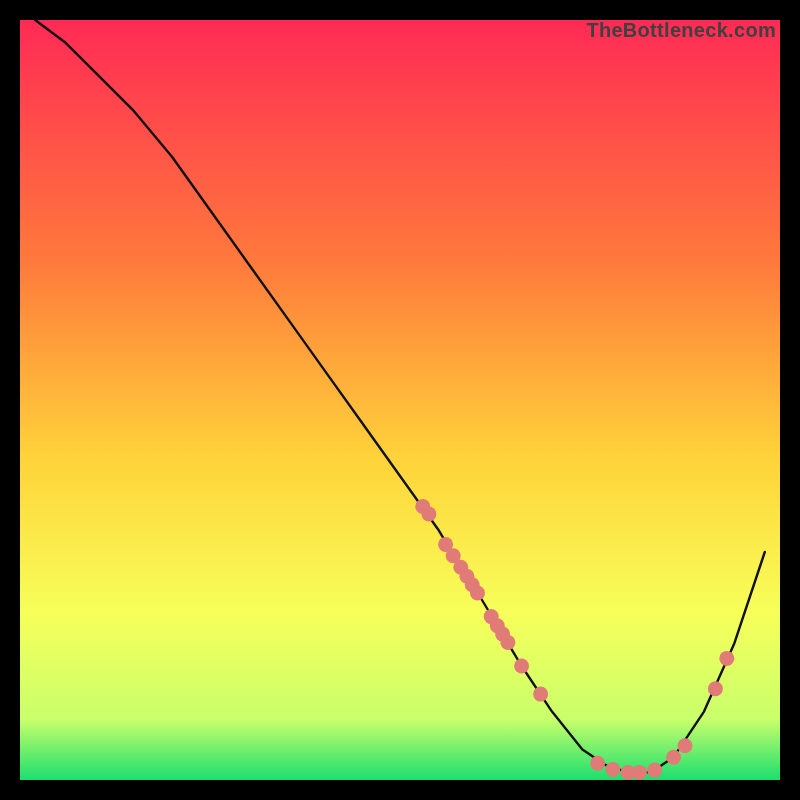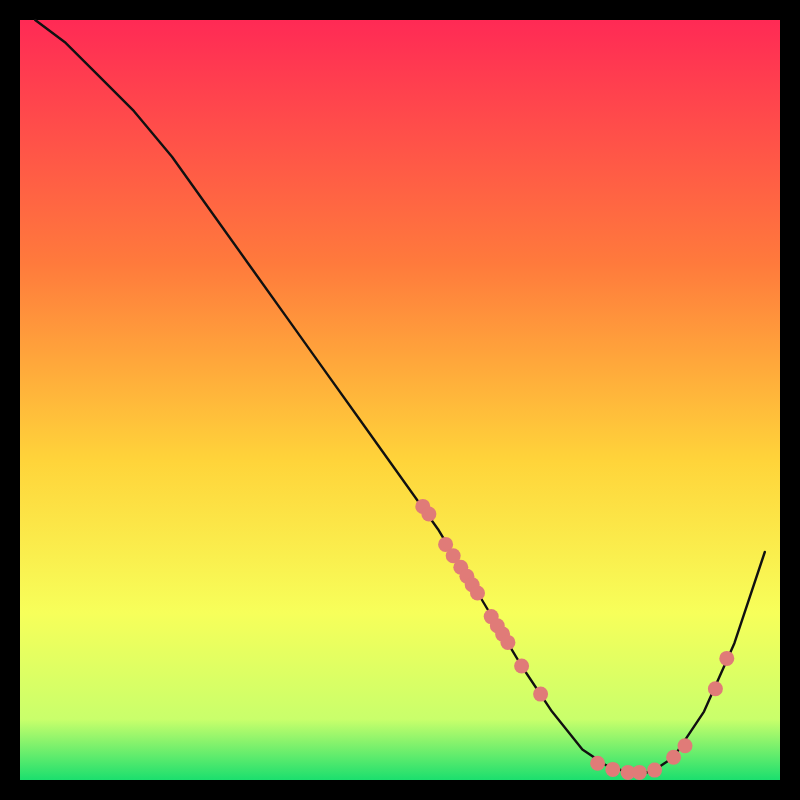--- a/index.html
+++ b/index.html
@@ -42,20 +42,21 @@
     width: 760px;
     height: 760px;
     overflow: visible;
   }
 </style>
 </head>
 <body>
 
 <div class="frame">
   <div class="gradient" style="background: linear-gradient(rgb(255, 42, 85) 0%, rgb(255, 122, 60) 32%, rgb(255, 212, 58) 58%, rgb(247, 255, 90) 78%, rgb(201, 255, 107) 92%, rgb(27, 223, 110) 100%);"></div>
+  <div class="watermark">TheBottleneck.com</div>
   <svg class="curve" viewBox="0 0 760 760" preserveAspectRatio="none">
     <path id="curve-path" fill="none" stroke-width="2.4" stroke-linejoin="round" stroke-linecap="round" d="M15.2 0.0 L45.6 22.8 L76.0 53.2 L114.0 91.2 L152.0 136.8 L190.0 190.0 L228.0 243.2 L266.0 296.4 L304.0 349.6 L342.0 402.8 L380.0 456.0 L418.0 509.2 L440.8 547.2 L456.0 570.0 L478.8 608.0 L501.6 646.0 L532.0 691.6 L562.4 729.6 L585.2 744.8 L608.0 752.4 L630.8 752.4 L653.6 737.2 L684.0 691.6 L714.4 623.2 L744.8 532.0" stroke="#111111"></path>
     <g id="markers">
         <circle cx="402.8" cy="486.4" r="7.5" fill="#e07b78"></circle>
         <circle cx="408.9" cy="494.0" r="7.5" fill="#e07b78"></circle>
         <circle cx="425.6" cy="524.4" r="7.5" fill="#e07b78"></circle>
         <circle cx="433.2" cy="535.8" r="7.5" fill="#e07b78"></circle>
         <circle cx="440.8" cy="547.2" r="7.5" fill="#e07b78"></circle>
         <circle cx="446.9" cy="556.3" r="7.5" fill="#e07b78"></circle>
         <circle cx="452.2" cy="564.7" r="7.5" fill="#e07b78"></circle>

